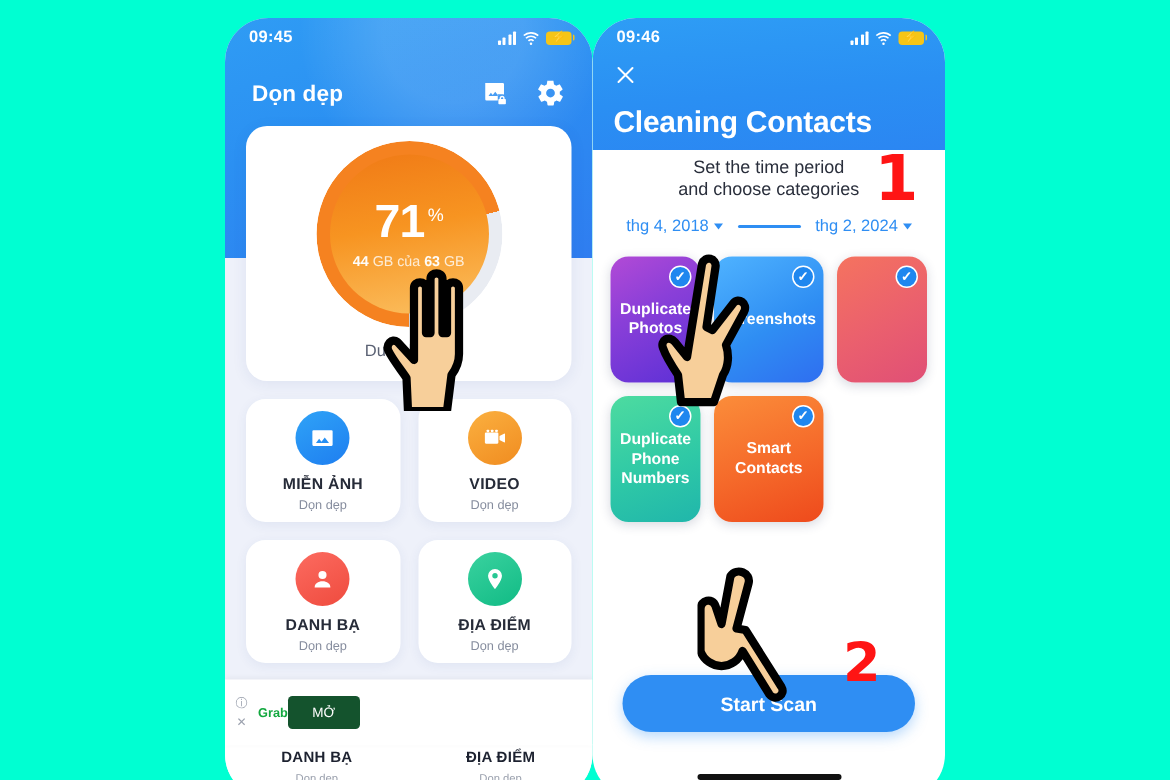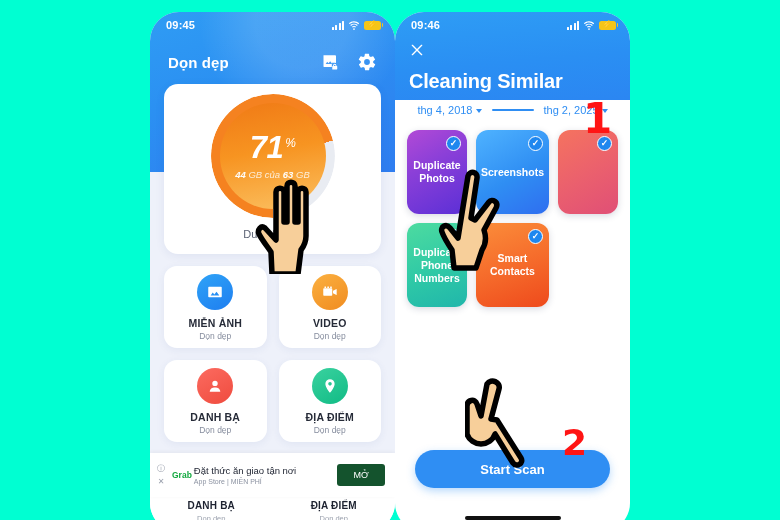--- a/index.html
+++ b/index.html
@@ -80,21 +80,20 @@
     background: conic-gradient(from 180deg, #f58220 0turn 0.71turn, #e9ecf2 0.71turn 1turn);
     -webkit-mask: radial-gradient(circle, transparent 52px, #000 52px);
             mask: radial-gradient(circle, transparent 52px, #000 52px);
   }
   .ring-fill {
     position: absolute; left: 9px; top: 9px; width: 106px; height: 106px;
     border-radius: 50%;
     background: linear-gradient(170deg, #f07a16 0%, #f79421 45%, #fbc061 100%);
     display: flex; flex-direction: column; align-items: center; justify-content: center;
     color: #fff;
-    font-style: italic;
   }
   .pct { font-size: 31px; font-weight: bold; line-height: 1; letter-spacing: -.5px; }
   .pct sup { font-size: 12px; font-weight: normal; margin-left: 2px; vertical-align: super; }
   .cap { font-size: 9.5px; margin-top: 6px; opacity: .97; }
   .cap b { font-weight: bold; }
   .cap span { opacity: .82; }
   .storage-label {
     position: absolute; bottom: 14px; left: 0; right: 0; text-align: center;
     font-size: 11px; color: #5b6274;
   }
@@ -338,24 +337,20 @@
         </div>
       </div>
     </div>
 
     <div class="adbar">
       <div class="ad-left">
         <span class="ad-i">ⓘ</span>
         <span class="ad-i">✕</span>
       </div>
       <div class="ad-brand">Grab</div>
-      <div class="ad-mid">
-        <div class="ad-t">Đặt thức ăn giao tận nơi</div>
-        <div class="ad-sub">App Store | MIỄN PHÍ</div>
-      </div>
       <button class="ad-btn">MỞ</button>
     </div>
 
     <div class="bottomnav">
       <div class="bn">
         <div class="bn-t">DANH BẠ</div>
         <div class="bn-s">Dọn dẹp</div>
       </div>
       <div class="bn">
         <div class="bn-t">ĐỊA ĐIỂM</div>
@@ -382,28 +377,32 @@
         <span class="batt">
             <span class="bolt">⚡</span>
           </span>
       </div>
     </div>
 
     <svg class="r-close" viewBox="0 0 24 24" stroke="#fff" stroke-width="2" fill="none" stroke-linecap="round">
       <path d="M5 5l14 14M19 5L5 19"></path>
     </svg>
 
-    <div class="r-title">Cleaning Similar</div>
+    <div class="r-title">Cleaning Contacts</div>
 
     <div class="r-body">
+      <div class="r-sub">
+        <div>Set the time period</div>
+        <div>and choose categories</div>
+      </div>
 
       <div class="r-dates">
         <div class="date"><span>thg 4, 2018</span><i class="caret"></i></div>
         <div class="date-line"></div>
-        <div class="date"><span>thg 2, 2025</span><i class="caret"></i></div>
+        <div class="date"><span>thg 2, 2024</span><i class="caret"></i></div>
       </div>
 
       <div class="catgrid">
         <div class="cat c-purple">
           <span>Duplicate Photos</span>
           <span class="chk">✓</span>
         </div>
         <div class="cat c-blue">
           <span>Screenshots</span>
           <span class="chk">✓</span>

